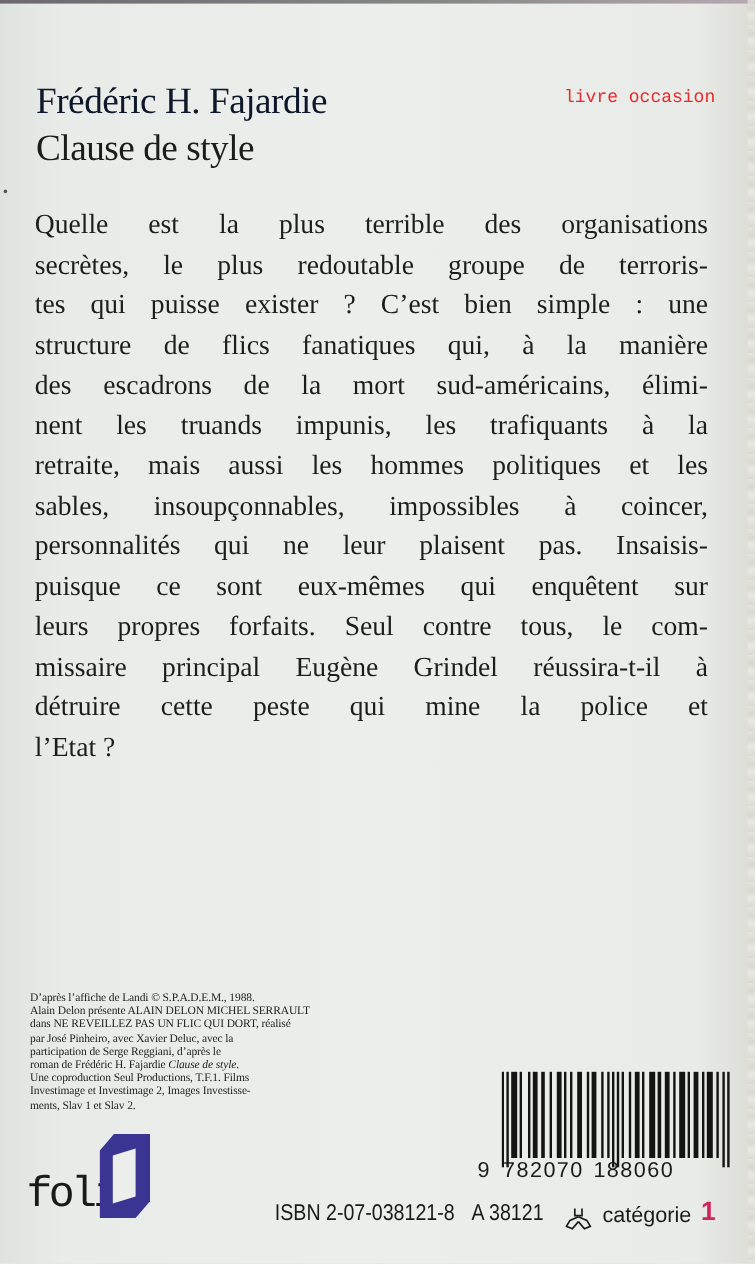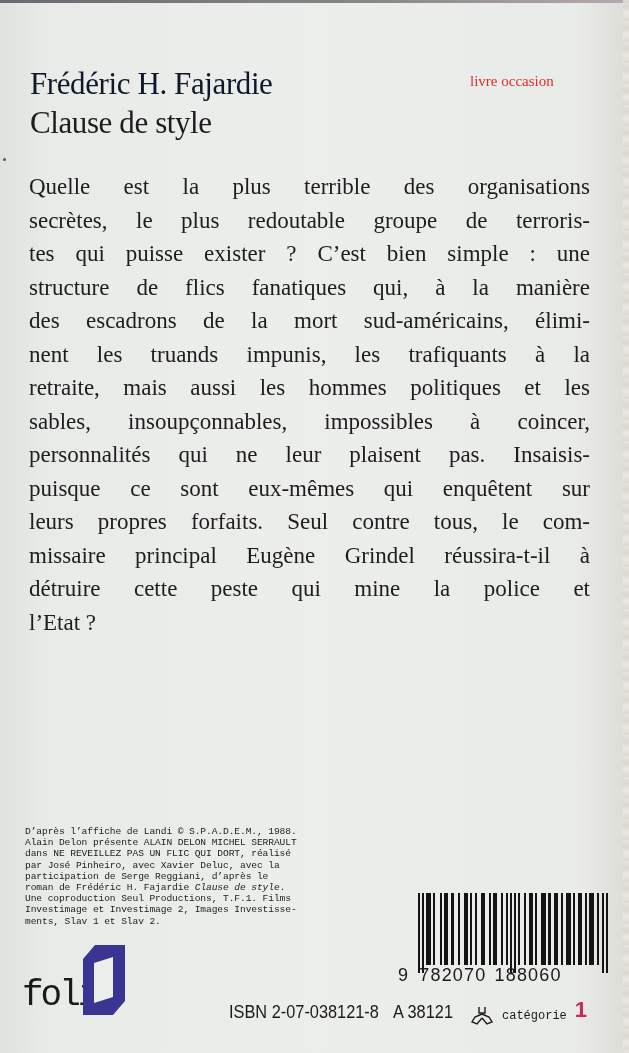--- a/index.html
+++ b/index.html
@@ -26,33 +26,33 @@
       font-family: "Liberation Serif", serif; font-size: 31px; color: #0f172a;
       letter-spacing: -0.4px; line-height: 36px;
     }
     .title {
       position: absolute; left: 30px; top: 105px;
       font-family: "Liberation Serif", serif; font-size: 31px; color: #1c1c1c;
       letter-spacing: -0.4px; line-height: 36px;
     }
     .watermark {
       position: absolute; left: 470px; top: 73px;
-      font-family: Liberation Serif, serif; font-size: 15px; color: #e8292b;
+      font-family: Liberation Mono, monospace; font-size: 15px; color: #e8292b;
     }
     .blurb {
       position: absolute; left: 29px; top: 170px; width: 561px;
       font-family: "Liberation Serif", serif; font-size: 23px; color: #1d1d1d;
       line-height: 33.5px; text-align: justify; text-align-last: left;
       hyphens: manual;
     }
     .blurb .ln { display: block; text-align: justify; text-align-last: justify; white-space: nowrap; }
     .blurb .ln.last { text-align-last: left; }
     .credits {
       position: absolute; left: 25px; top: 826px; width: 280px;
-      font-family: Liberation Mono, monospace; font-size: 9.6px; color: #222;
+      font-family: Liberation Serif, serif; font-size: 9.6px; color: #222;
       line-height: 11.2px; letter-spacing: -0.1px;
     }
     .credits .ln { display: block; white-space: nowrap; }
     .credits em { font-style: italic; }
     .folio-word {
       position: absolute; left: 22px; top: 978px;
       font-family: Liberation Mono, monospace; font-size: 36px; color: #1a1a1a;
       letter-spacing: -3px; line-height: 36px;
     }
     .folio-mark { position: absolute; left: 83px; top: 945px; width: 42px; height: 70px; }
@@ -64,21 +64,21 @@
     }
     .barcode-digits .gap { display: inline-block; width: 10px; }
     .isbn-row {
       position: absolute; left: 229px; top: 997px; white-space: nowrap;
       font-family: "Liberation Sans", sans-serif; color: #1a1a1a;
       display: flex; align-items: flex-end;
     }
     .isbn { font-size: 19px; transform: scaleX(0.86); transform-origin: left; display: inline-block; width: 148px; }
     .code { font-size: 19px; transform: scaleX(0.86); transform-origin: left; display: inline-block; width: 72px; margin-left: 16px; }
     .symbol { display: inline-block; width: 22px; height: 20px; margin-left: 6px; position: relative; top: 3px; }
-    .cat-label { font-size: 12px; margin-left: 9px; font-family: Liberation Mono, monospace; }
+    .cat-label { font-size: 18px; margin-left: 9px; }
     .cat-num { font-size: 22px; font-weight: bold; color: #d0245c; margin-left: 8px; }
     .speck { position: absolute; width: 3px; height: 3px; border-radius: 50%; background: #555; }
   </style>
 </head>
 <body>
 
 <div class="cover"></div>
 <div class="top-edge"></div>
 <div class="right-edge"></div>
 

